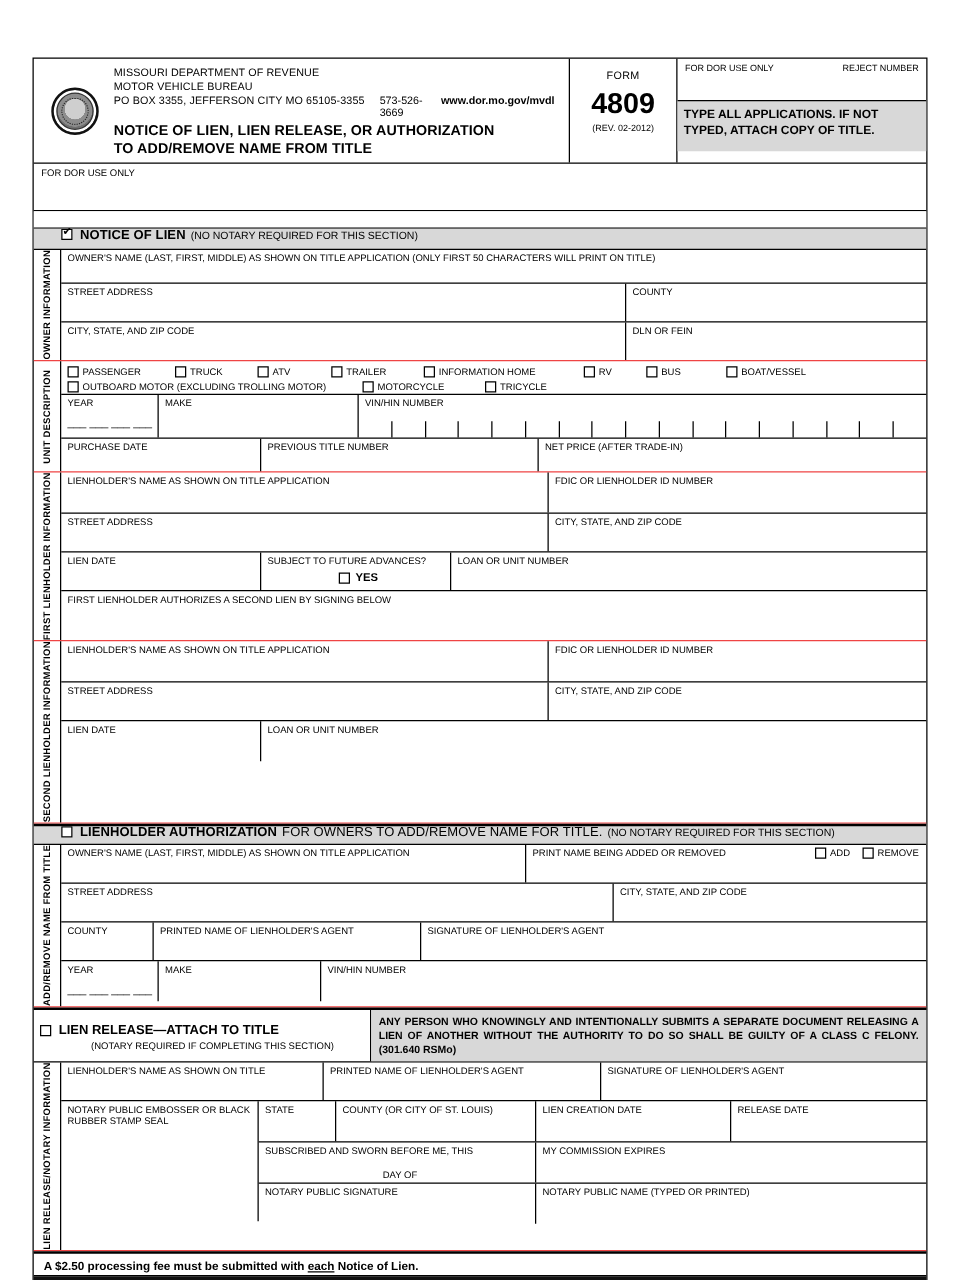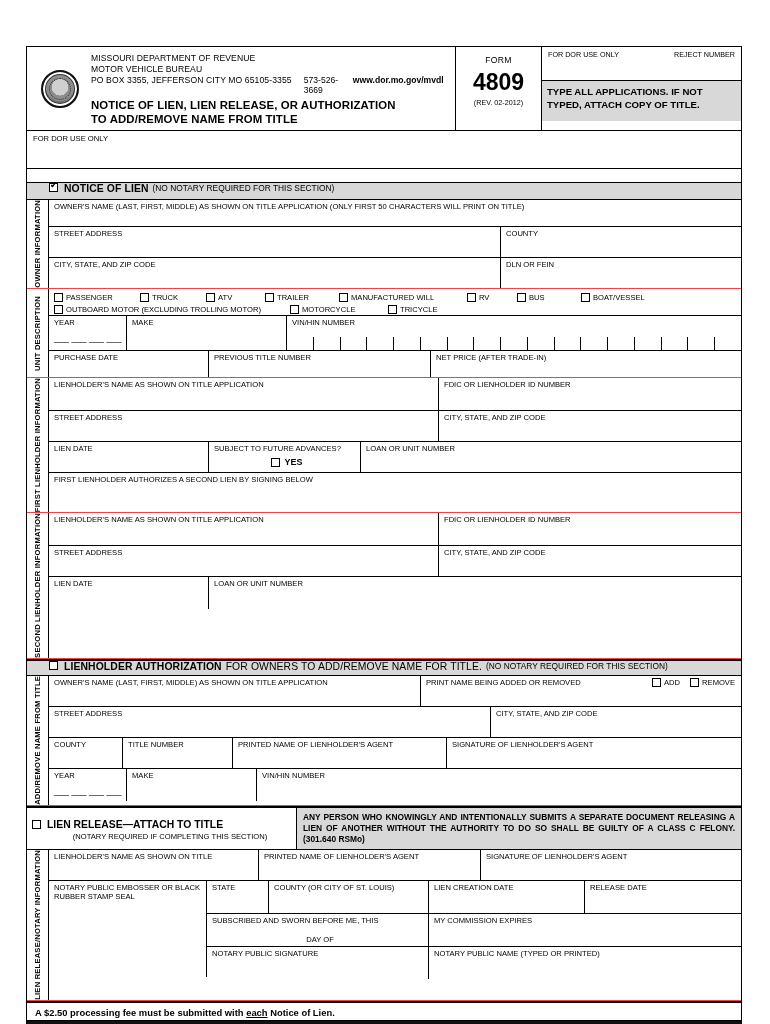--- a/index.html
+++ b/index.html
@@ -385,21 +385,21 @@
               <div class="chk" style="width:55px">
                   <span class="cbx"></span>
                   <span>ATV</span>
                 </div>
               <div class="chk" style="width:70px">
                   <span class="cbx"></span>
                   <span>TRAILER</span>
                 </div>
               <div class="chk" style="width:124px">
                   <span class="cbx"></span>
-                  <span>MANUFACTURED WILL</span>
+                  <span>INFORMATION HOME</span>
                 </div>
               <div class="chk" style="width:46px">
                   <span class="cbx"></span>
                   <span>RV</span>
                 </div>
               <div class="chk" style="width:60px">
                   <span class="cbx"></span>
                   <span>BUS</span>
                 </div>
               <div class="chk">
@@ -579,23 +579,20 @@
             <span>STREET ADDRESS</span>
           </div>
           <div class="cell last grow h30">
             <span>CITY, STATE, AND ZIP CODE</span>
           </div>
         </div>
         <div class="row">
           <div class="cell h30" style="width:74px">
             <span>COUNTY</span>
           </div>
-          <div class="cell h30" style="width:110px">
-            <span>TITLE NUMBER</span>
-          </div>
           <div class="cell h30" style="width:214px">
             <span>PRINTED NAME OF LIENHOLDER'S AGENT</span>
           </div>
           <div class="cell last grow h30">
             <span>SIGNATURE OF LIENHOLDER'S AGENT</span>
           </div>
         </div>
         <div class="row last">
           <div class="cell h32" style="width:78px">
             <span>YEAR</span>

